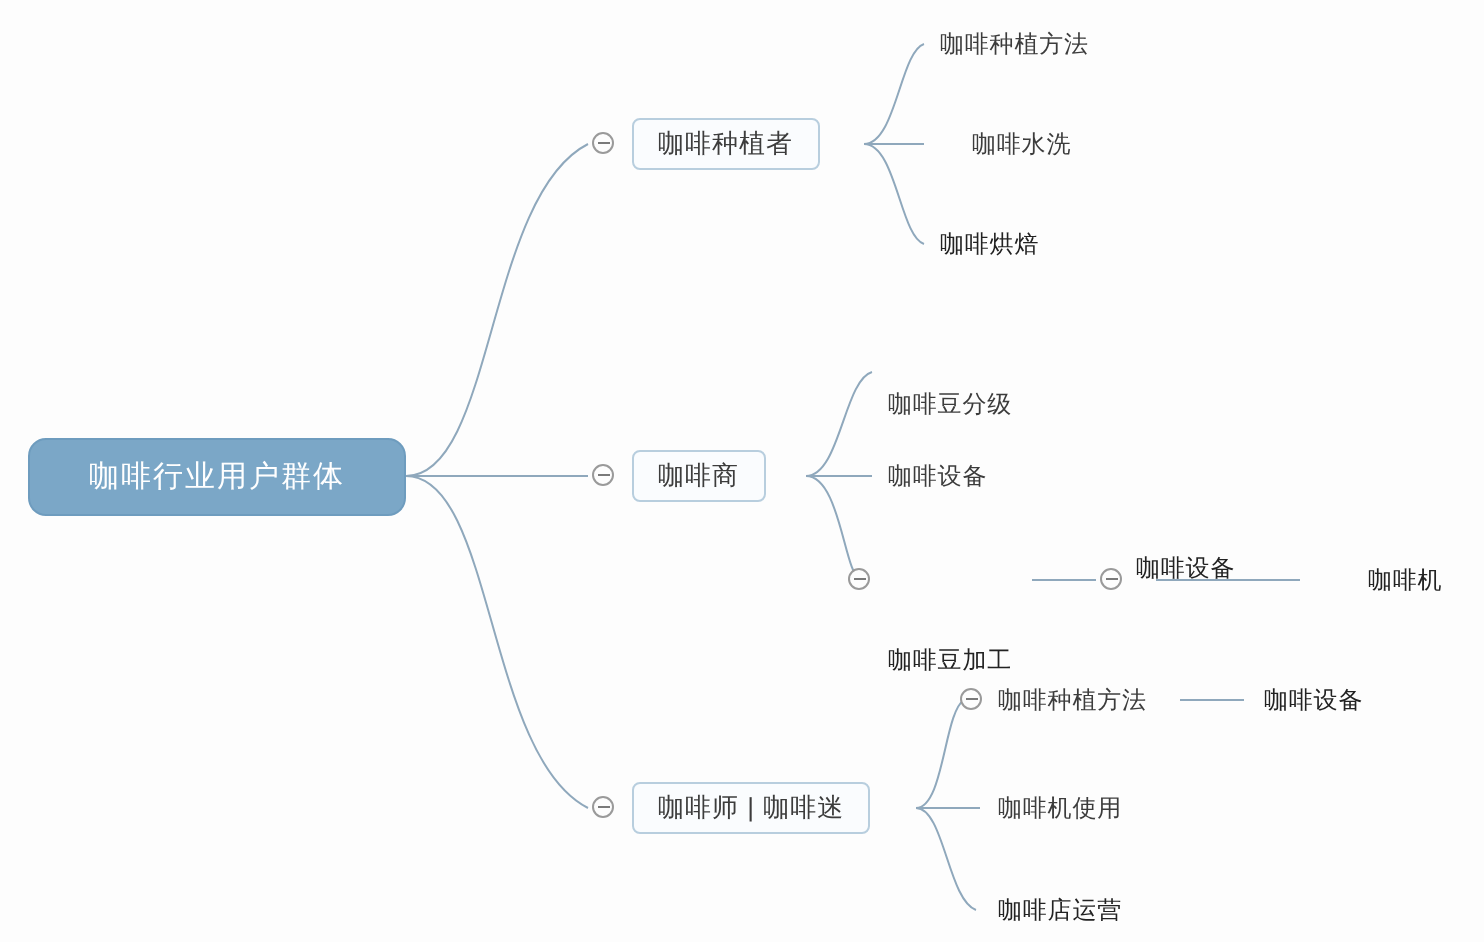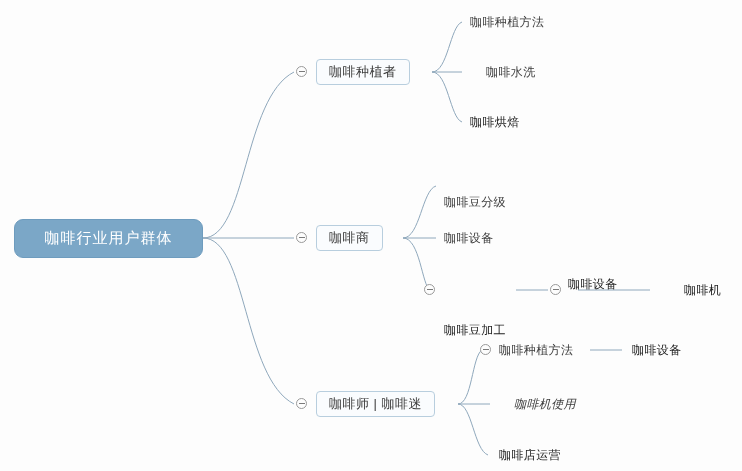--- a/index.html
+++ b/index.html
@@ -142,16 +142,16 @@
   <div class="leaf bold" style="left:568px; top:276px;">咖啡设备</div>
   <div class="leaf bold" style="left:684px; top:282px;">咖啡机</div>
 
   <div class="toggle" style="left:296px; top:398px;"></div>
   <div class="node branch-node" style="left:316px; top:391px;">
     <span>咖啡师 | 咖啡迷</span>
   </div>
   <div class="toggle" style="left:480px; top:344px;"></div>
   <div class="leaf" style="left:499px; top:342px;">咖啡种植方法</div>
   <div class="leaf bold" style="left:632px; top:342px;">咖啡设备</div>
-  <div class="leaf" style="left:514px; top:396px;font-style:italic;">咖啡机使用</div>
+  <div class="leaf" style="left:499px; top:396px;">咖啡机使用</div>
   <div class="leaf bold" style="left:499px; top:447px;">咖啡店运营</div>
 
 </div>
 
 </body></html>

